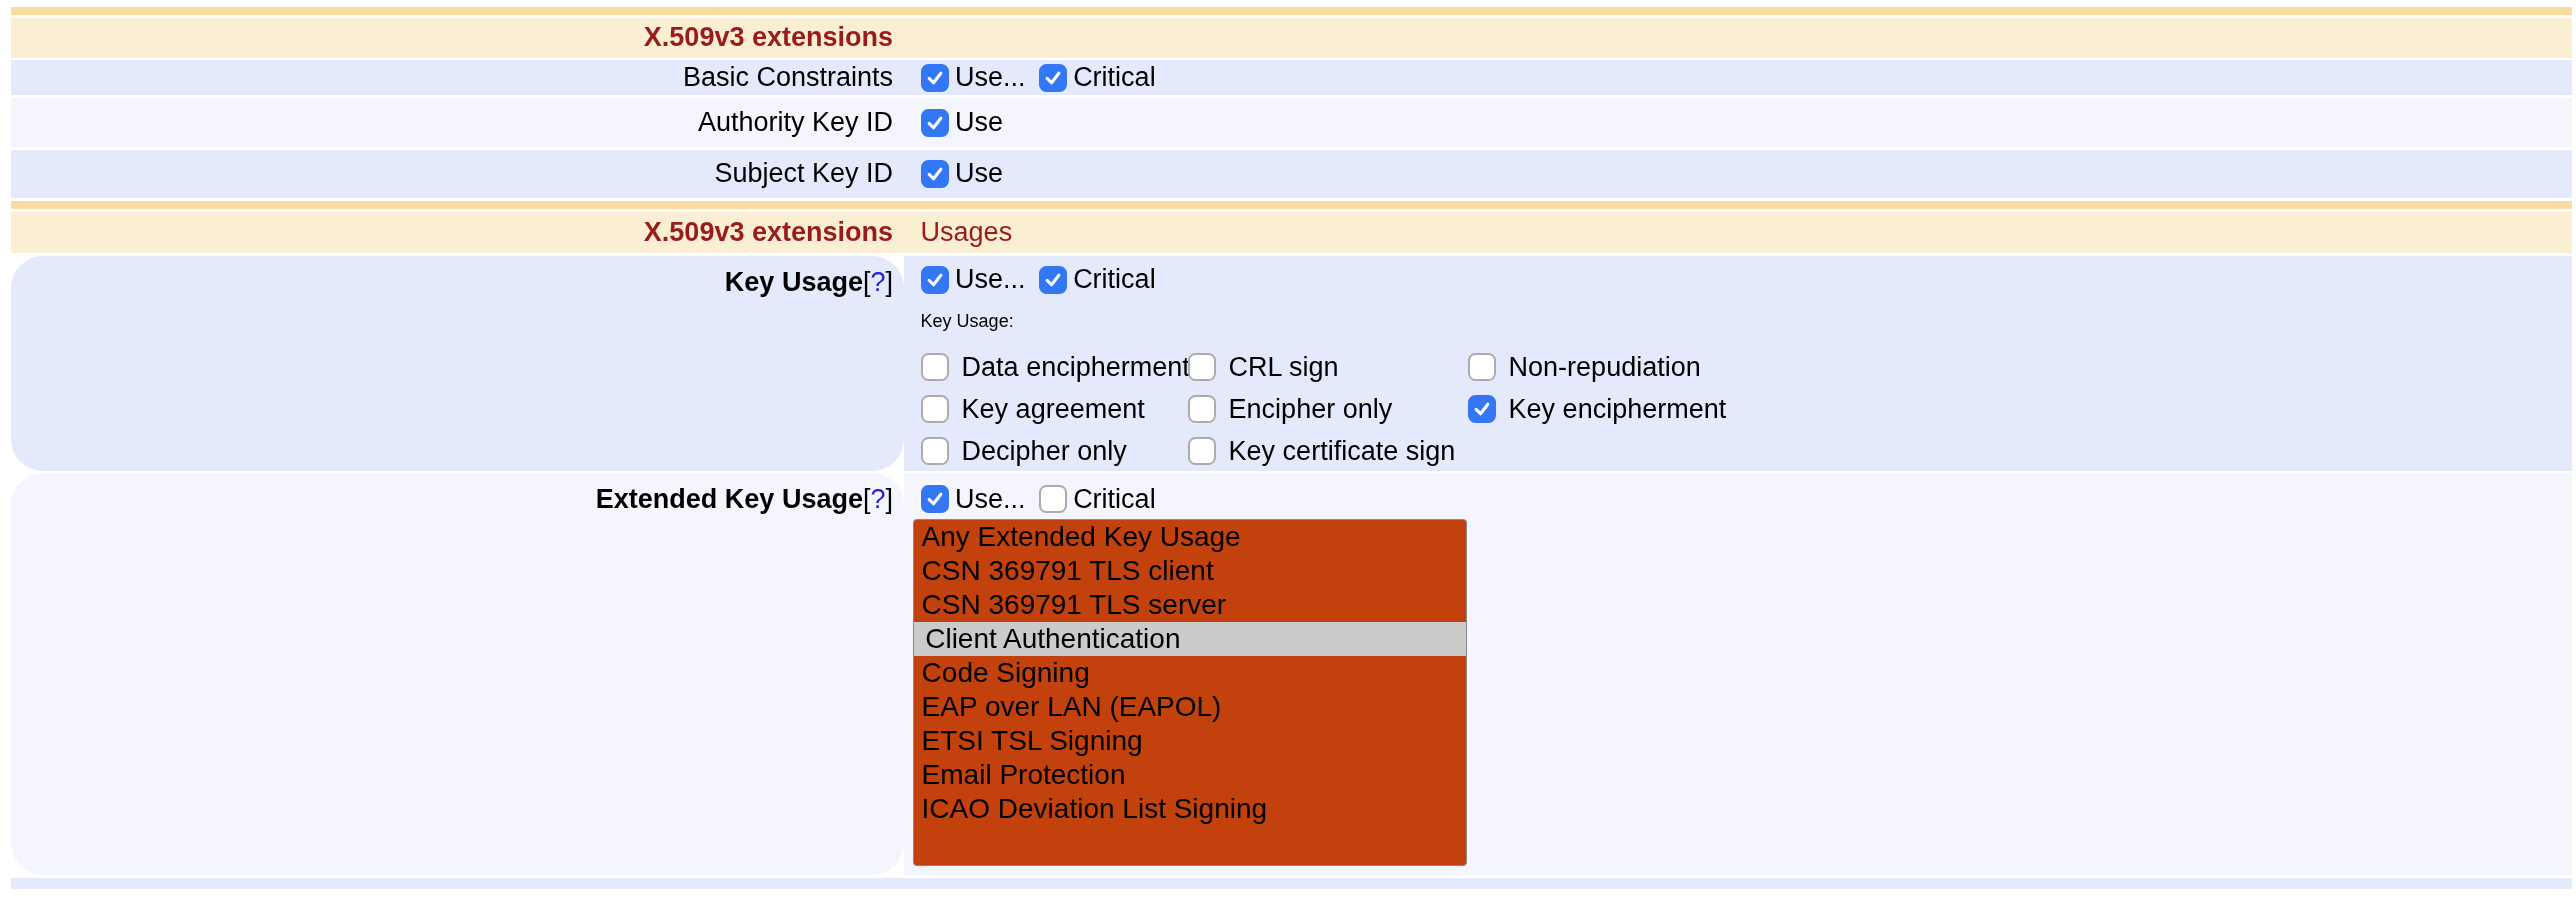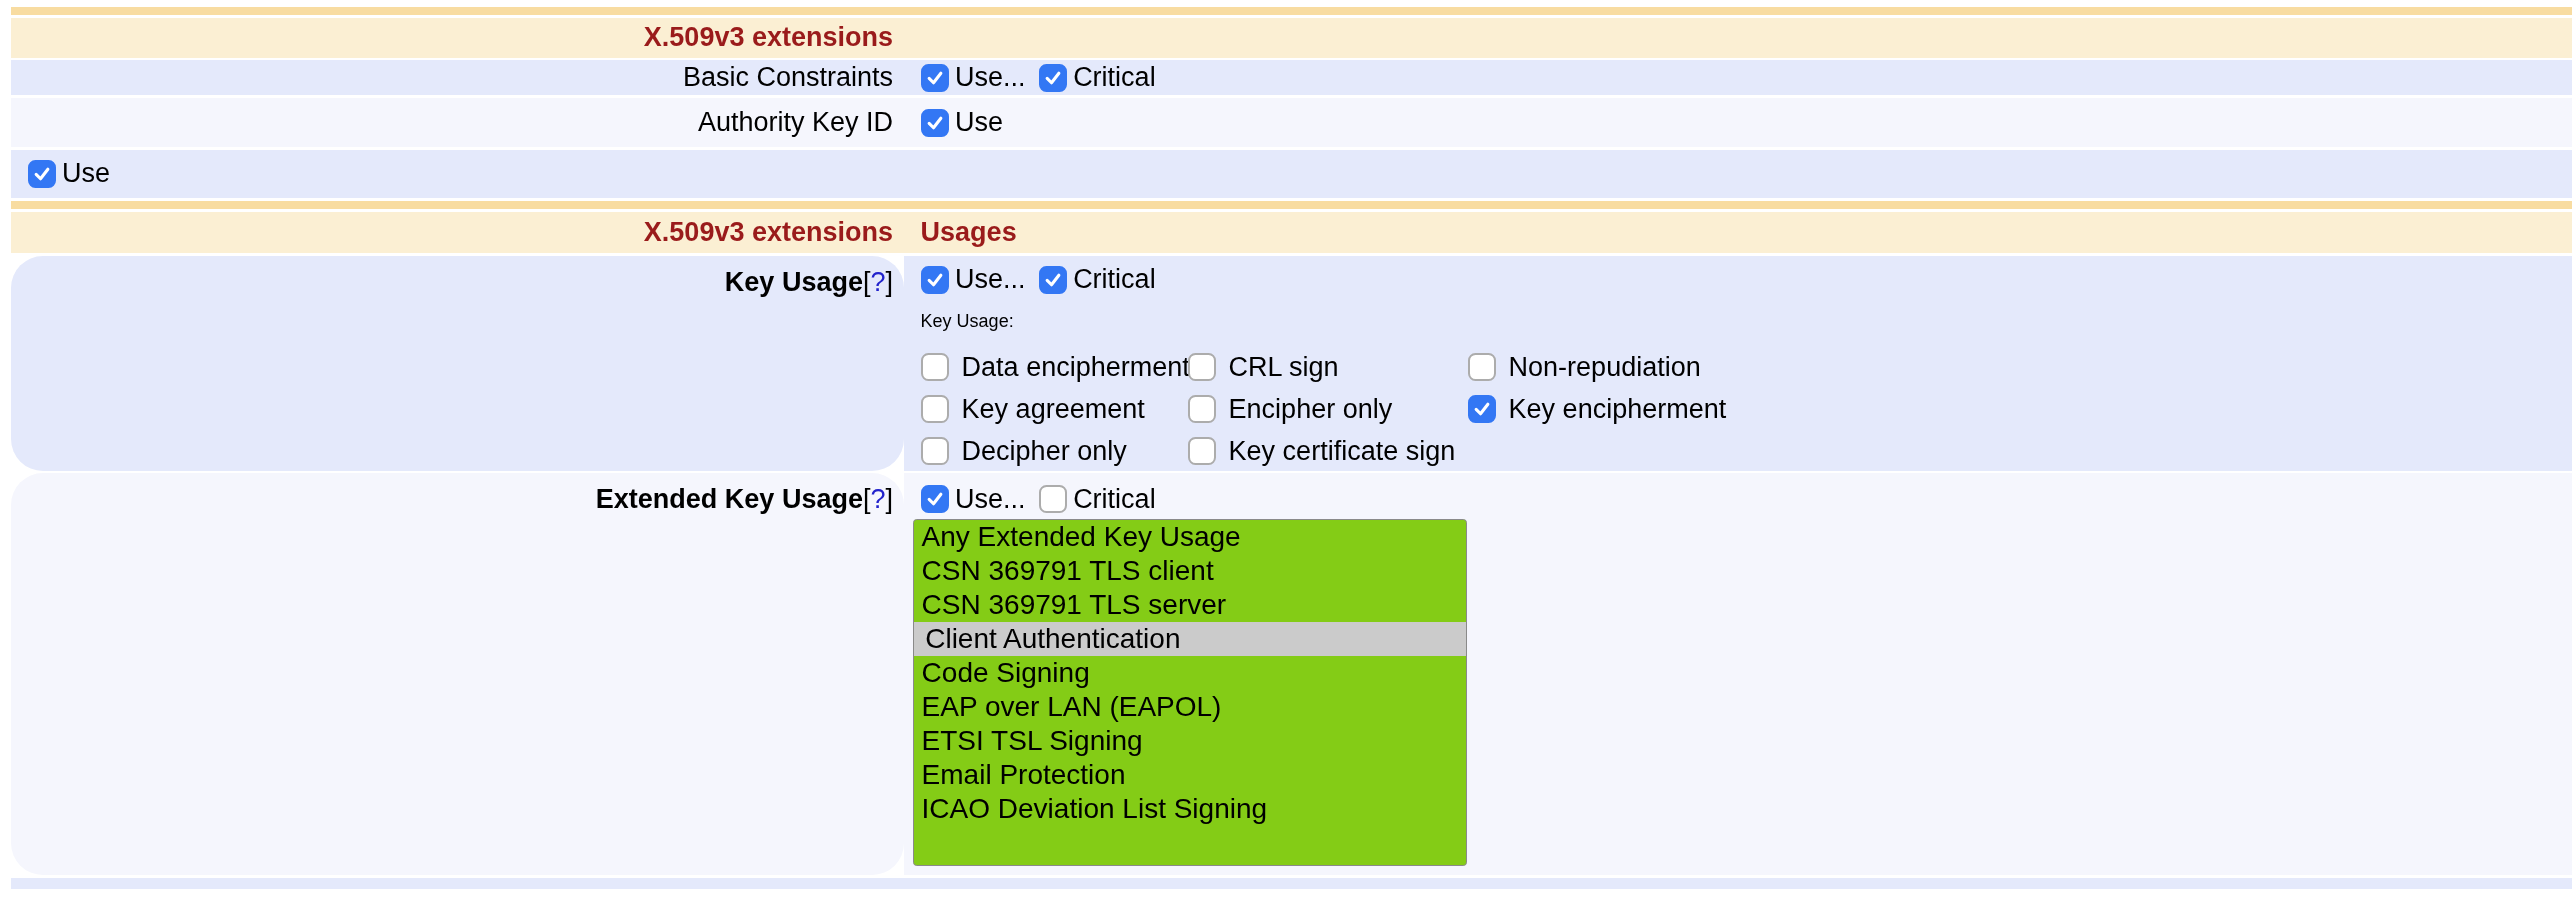--- a/index.html
+++ b/index.html
@@ -39,21 +39,21 @@
   .r-subj { height: 48px; }
   .r-ku { height: 215px; }
   .r-eku { height: 402px; }
 
   .section-title {
     font-size: 27px; font-weight: bold;
     color: var(--section-title-color, #9A1B1B);
     white-space: nowrap;
   }
   .section-subtitle {
-    font-size: 27px; font-weight: bold;
+    font-size: 27px; font-weight: normal;
     color: var(--section-title-color, #9A1B1B);
     white-space: nowrap;
   }
   .field-label { font-size: 27px; white-space: nowrap; }
   .field-label.bold { font-weight: bold; }
   .help { font-size: 27px; white-space: nowrap; cursor: pointer; }
   .help .hq { color: var(--help-mark-color, #2222CC); }
 
   
   .cbline { display: flex; align-items: center; height: 29.5px; }
@@ -86,21 +86,21 @@
   .ku-grid .cbcell { display: flex; align-items: center; }
   .ku-grid .cb { margin-right: 13px; }
   .ku-grid .cb-label { font-size: 27px; white-space: nowrap; }
 
   
   .eku-pad { padding: 11px 0 0 16.6px; }
   .eku-pad .cbline { margin-bottom: 5.5px; }
   .listbox {
     width: 554px; height: 347px;
     margin-left: -7.4px;
-    background: #84cc16;
+    background: #c2410c;
     border: 1.8px solid var(--listbox-border, #8A8A8A);
     border-radius: 3.7px;
     overflow: hidden;
     cursor: default;
   }
   .opt {
     height: 34px;
     display: flex; align-items: center;
     padding-left: 7.4px;
     font-size: 28px;
@@ -159,20 +159,23 @@
           <svg viewBox="0 0 30 30">
               <path d="M7 15.5 L13 21.5 L23 8.5" fill="none" stroke="#fff" stroke-width="4.2" stroke-linecap="round" stroke-linejoin="round"></path>
             </svg>
         </span>
         <label class="cb-label">Use</label>
       </span>
     </div>
   </div>
 
   <div class="row lav r-subj">
+    <div class="cell-l">
+      <span class="field-label">Subject Key ID</span>
+    </div>
     <div class="cell-r">
       <span class="cbline">
         <span class="cb checked">
           <svg viewBox="0 0 30 30">
               <path d="M7 15.5 L13 21.5 L23 8.5" fill="none" stroke="#fff" stroke-width="4.2" stroke-linecap="round" stroke-linejoin="round"></path>
             </svg>
         </span>
         <label class="cb-label">Use</label>
       </span>
     </div>

